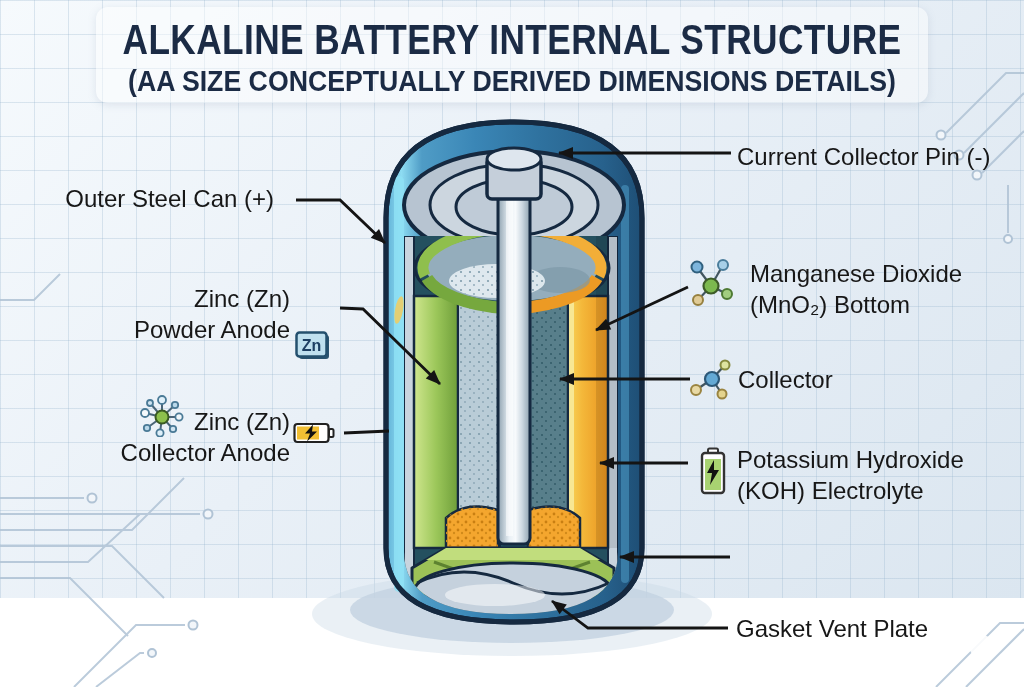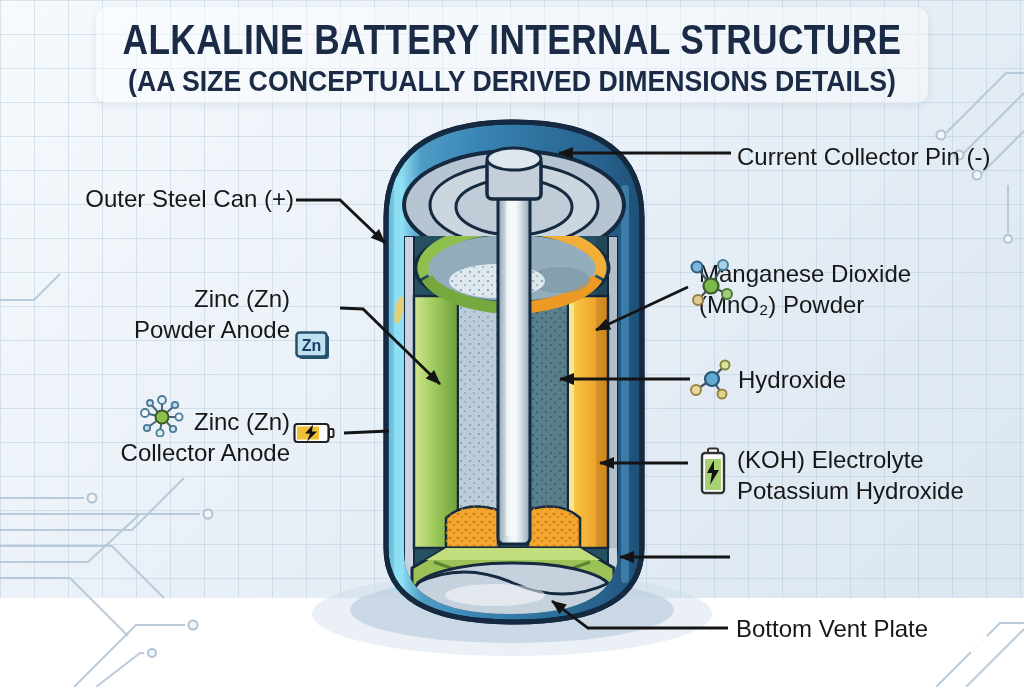--- a/index.html
+++ b/index.html
@@ -197,21 +197,21 @@
       <path d="M728,628 L588,628 L552,601" marker-end="url(#arr)"></path>
     </g>
   </svg>
 
   <div class="title-card"></div>
   <div class="title">
     <div class="t-main">ALKALINE BATTERY INTERNAL STRUCTURE</div>
     <div class="t-sub">(AA SIZE CONCEPTUALLY DERIVED DIMENSIONS DETAILS)</div>
   </div>
 
-  <div class="lbl r" style="left:44px;top:183px;width:250px;">Outer Steel Can (+)</div>
+  <div class="lbl r" style="left:24px;top:183px;width:250px;">Outer Steel Can (+)</div>
 
   <div class="lbl r" style="left:60px;top:283px;width:230px;">
     <div>Zinc (Zn)</div>
     <div>Powder Anode</div>
   </div>
   <div class="icon" style="left:295px;top:293px;margin-top:38px;">
     <svg width="36" height="30" viewBox="0 0 36 30">
       <rect x="4" y="4" width="30" height="24" rx="3" fill="#2a536f"></rect>
       <rect x="1.5" y="1.5" width="30" height="24" rx="3" fill="#bfe0ef" stroke="#24506e" stroke-width="2.5"></rect>
       <text x="16.5" y="19.5" font-size="16" font-weight="bold" fill="#1d3f63" text-anchor="middle">Zn</text>
@@ -251,64 +251,64 @@
     <svg width="42" height="26" viewBox="0 0 42 26">
       <rect x="1.5" y="4" width="34" height="18" rx="3" fill="#ffffff" stroke="#222222" stroke-width="2.2"></rect>
       <rect x="4" y="6.5" width="22" height="13" fill="#f2bf33"></rect>
       <rect x="36" y="9" width="4.5" height="8" rx="1.5" fill="#ffffff" stroke="#222222" stroke-width="2"></rect>
       <path d="M20,4.5 L12,13.5 L17,13.5 L14,21.5 L24,11.5 L19,11.5 Z" fill="#111111"></path>
     </svg>
   </div>
 
   <div class="lbl" style="left:737px;top:141px;">Current Collector Pin (-)</div>
 
-  <div class="lbl" style="left:699px;top:258px;">
+  <div class="lbl" style="left:750px;top:258px;">
     <div>Manganese Dioxide</div>
-    <div>(MnO₂) Powder</div>
+    <div>(MnO₂) Bottom</div>
   </div>
   <div class="icon" style="left:688px;top:256px;">
     <svg width="46" height="52" viewBox="0 0 46 52">
       <g stroke="#42555f" stroke-width="2.2">
         <line x1="23" y1="30" x2="9" y2="11"></line>
           <line x1="23" y1="30" x2="35" y2="9"></line>
         <line x1="23" y1="30" x2="39" y2="38"></line>
           <line x1="23" y1="30" x2="10" y2="44"></line>
       </g>
       <circle cx="23" cy="30" r="7.5" fill="#7cb94e" stroke="#3d5c28" stroke-width="2.2"></circle>
       <circle cx="9" cy="11" r="5.5" fill="#7db5dc" stroke="#30607e" stroke-width="2"></circle>
       <circle cx="35" cy="9" r="5" fill="#a8d0e8" stroke="#4a7d9b" stroke-width="2"></circle>
       <circle cx="39" cy="38" r="5" fill="#a2cd80" stroke="#4e7a33" stroke-width="2"></circle>
       <circle cx="10" cy="44" r="5" fill="#e0cb96" stroke="#96803f" stroke-width="2"></circle>
     </svg>
   </div>
 
-  <div class="lbl" style="left:738px;top:364px;">Hydroxide</div>
+  <div class="lbl" style="left:738px;top:364px;">Collector</div>
   <div class="icon" style="left:688px;top:357px;">
     <svg width="44" height="46" viewBox="0 0 44 46">
       <g stroke="#42555f" stroke-width="2.2">
         <line x1="24" y1="22" x2="37" y2="8"></line>
           <line x1="24" y1="22" x2="34" y2="37"></line>
         <line x1="24" y1="22" x2="8" y2="33"></line>
       </g>
       <circle cx="24" cy="22" r="7" fill="#64a9d4" stroke="#2c5878" stroke-width="2.2"></circle>
       <circle cx="37" cy="8" r="4.5" fill="#dde3a0" stroke="#85893f" stroke-width="2"></circle>
       <circle cx="34" cy="37" r="4.5" fill="#e4d38d" stroke="#9a8440" stroke-width="2"></circle>
       <circle cx="8" cy="33" r="5" fill="#e8d9a4" stroke="#9a8440" stroke-width="2"></circle>
     </svg>
   </div>
 
   <div class="lbl" style="left:737px;top:444px;">
+    <div>Potassium Hydroxide</div>
     <div>(KOH) Electrolyte</div>
-    <div>Potassium Hydroxide</div>
   </div>
   <div class="icon" style="left:700px;top:447px;">
     <svg width="26" height="48" viewBox="0 0 26 48">
       <rect x="8" y="1.5" width="10" height="5" rx="1.5" fill="#ffffff" stroke="#333333" stroke-width="2"></rect>
       <rect x="2" y="6" width="22" height="40" rx="3" fill="#ffffff" stroke="#333333" stroke-width="2.4"></rect>
       <rect x="5" y="12" width="16" height="31" fill="#a8d271"></rect>
       <path d="M14,13 L7,26 L12,26 L10,38 L19,23 L14,23 Z" fill="#111111"></path>
     </svg>
   </div>
 
 
-  <div class="lbl" style="left:736px;top:613px;">Bottom Vent Plate</div>
+  <div class="lbl" style="left:736px;top:613px;">Gasket Vent Plate</div>
 
 </div>
 
 </body></html>

